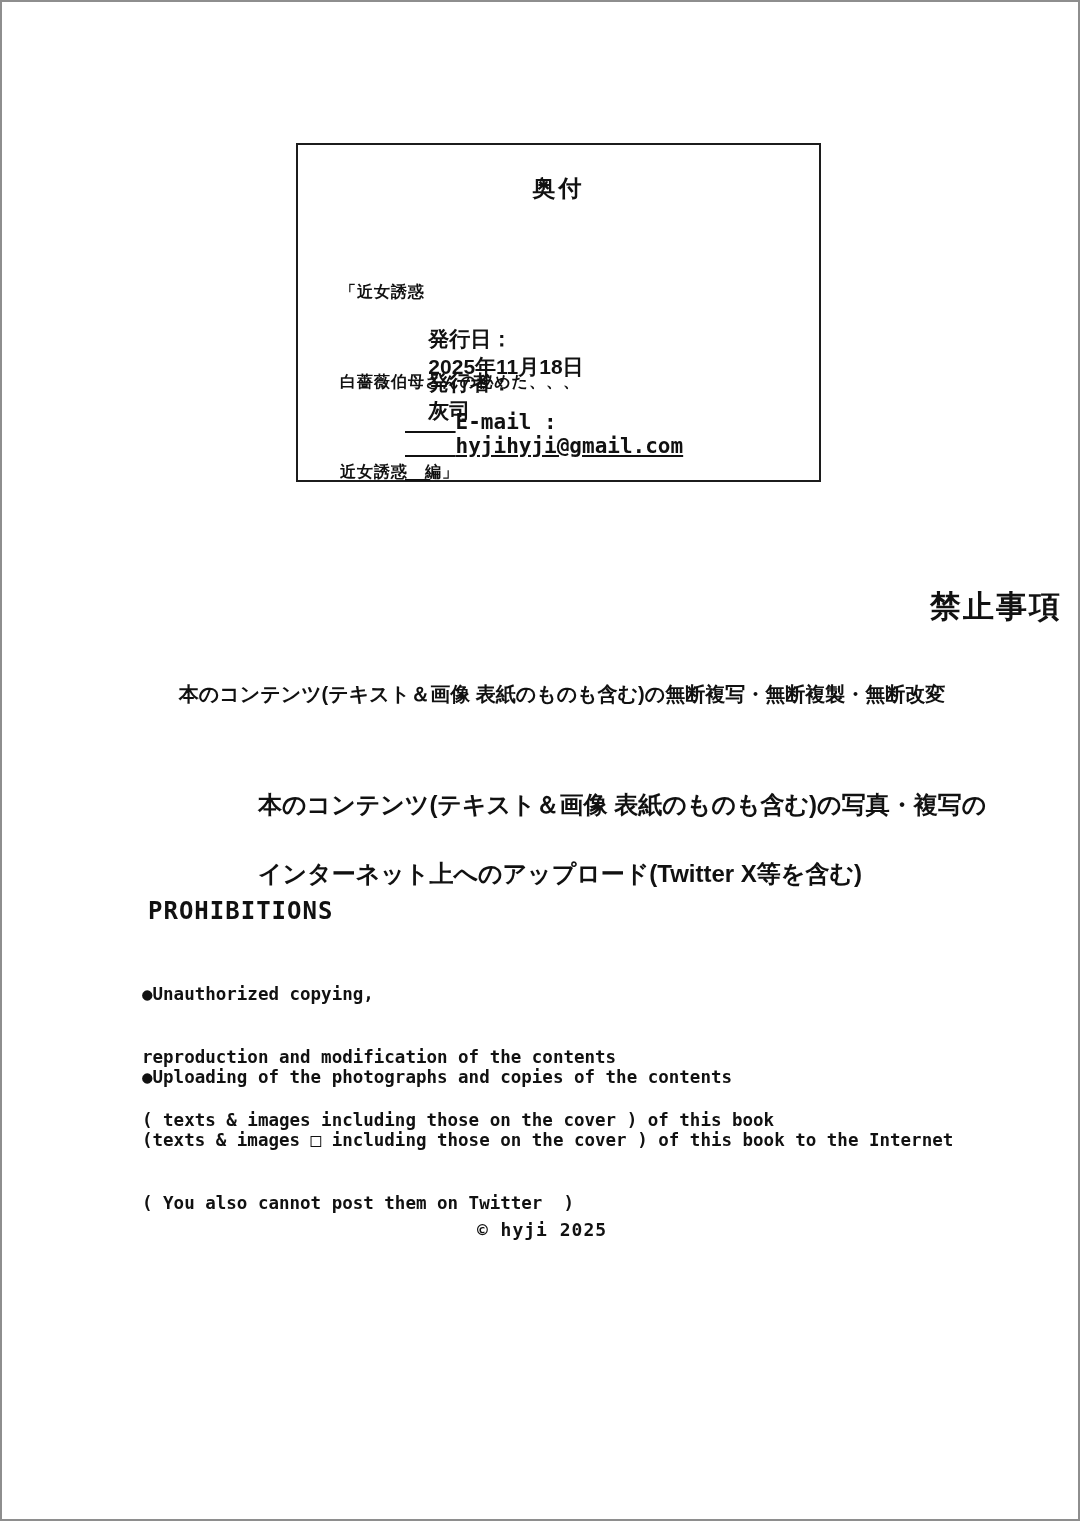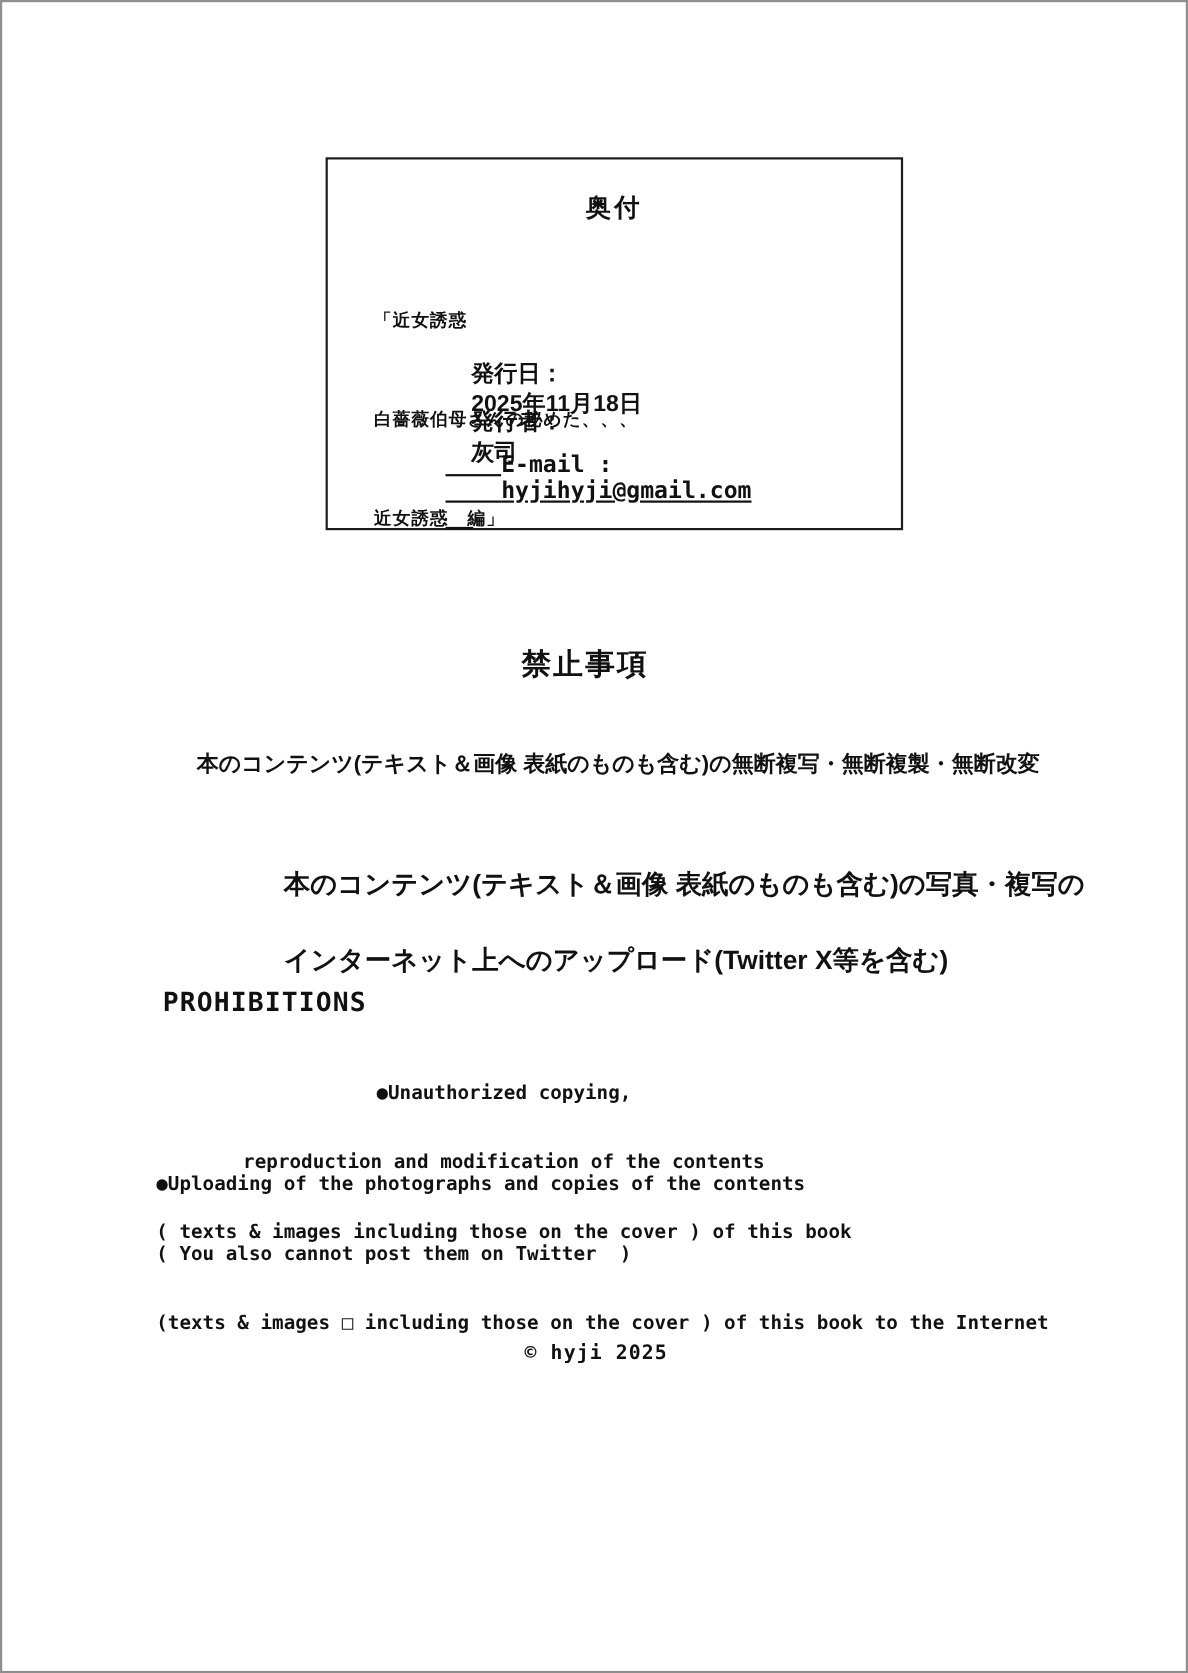--- a/index.html
+++ b/index.html
@@ -49,43 +49,43 @@
     white-space: pre;
   }
   .field-row .field-label { display: inline-block; min-width: 100px; }
   .row-1 { top: 156px; }
   .row-2 { top: 200px; }
   .row-3 { top: 241px; text-decoration: underline; }
 
   
   .ja-heading {
     left: 0; top: 584px; width: 1060px;
-    text-align: center;
-    font-size: 27px; font-weight: 700;
+    text-align: right;
+    font-size: 31px; font-weight: 700;
     letter-spacing: 2px;
   }
   .ja-line1 {
     left: 30px; top: 679px; width: 1060px;
     text-align: center;
     font-size: 20px;
     white-space: pre;
   }
   .ja-para2 {
     left: 256px; top: 745px;
     font-size: 24px; line-height: 23px;
     white-space: pre;
   }
 
   
   .en-heading {
     left: 146px; top: 895px;
     font-size: 24px; letter-spacing: 1px;
   }
   .en-block { font-size: 17.5px; line-height: 21px; white-space: pre; }
-  .en-block-1 { left: 140px; top: 940px; text-align: center; }
+  .en-block-1 { left: 140px; top: 940px; }
   .en-block-2 { left: 140px; top: 1023px; }
 
   
   .copyright {
     left: 0; top: 1217px; width: 1080px;
     text-align: center;
     font-size: 18px; letter-spacing: 1px;
   }
 </style>
 </head>
@@ -128,17 +128,17 @@
 <div class="abs en-heading mono">PROHIBITIONS</div>
 
 <div class="abs en-block en-block-1 mono">
   <div>●Unauthorized copying,</div>
   <div>reproduction and modification of the contents</div>
   <div>( texts &amp; images including those on the cover ) of this book</div>
 </div>
 
 <div class="abs en-block en-block-2 mono">
   <div>●Uploading of the photographs and copies of the contents</div>
+  <div>(texts &amp; images □ including those on the cover ) of this book to the Internet</div>
   <div>( You also cannot post them on Twitter  )</div>
-  <div>(texts &amp; images □ including those on the cover ) of this book to the Internet</div>
 </div>
 
 <div class="abs copyright mono">© hyji 2025</div>
 
 </body></html>

